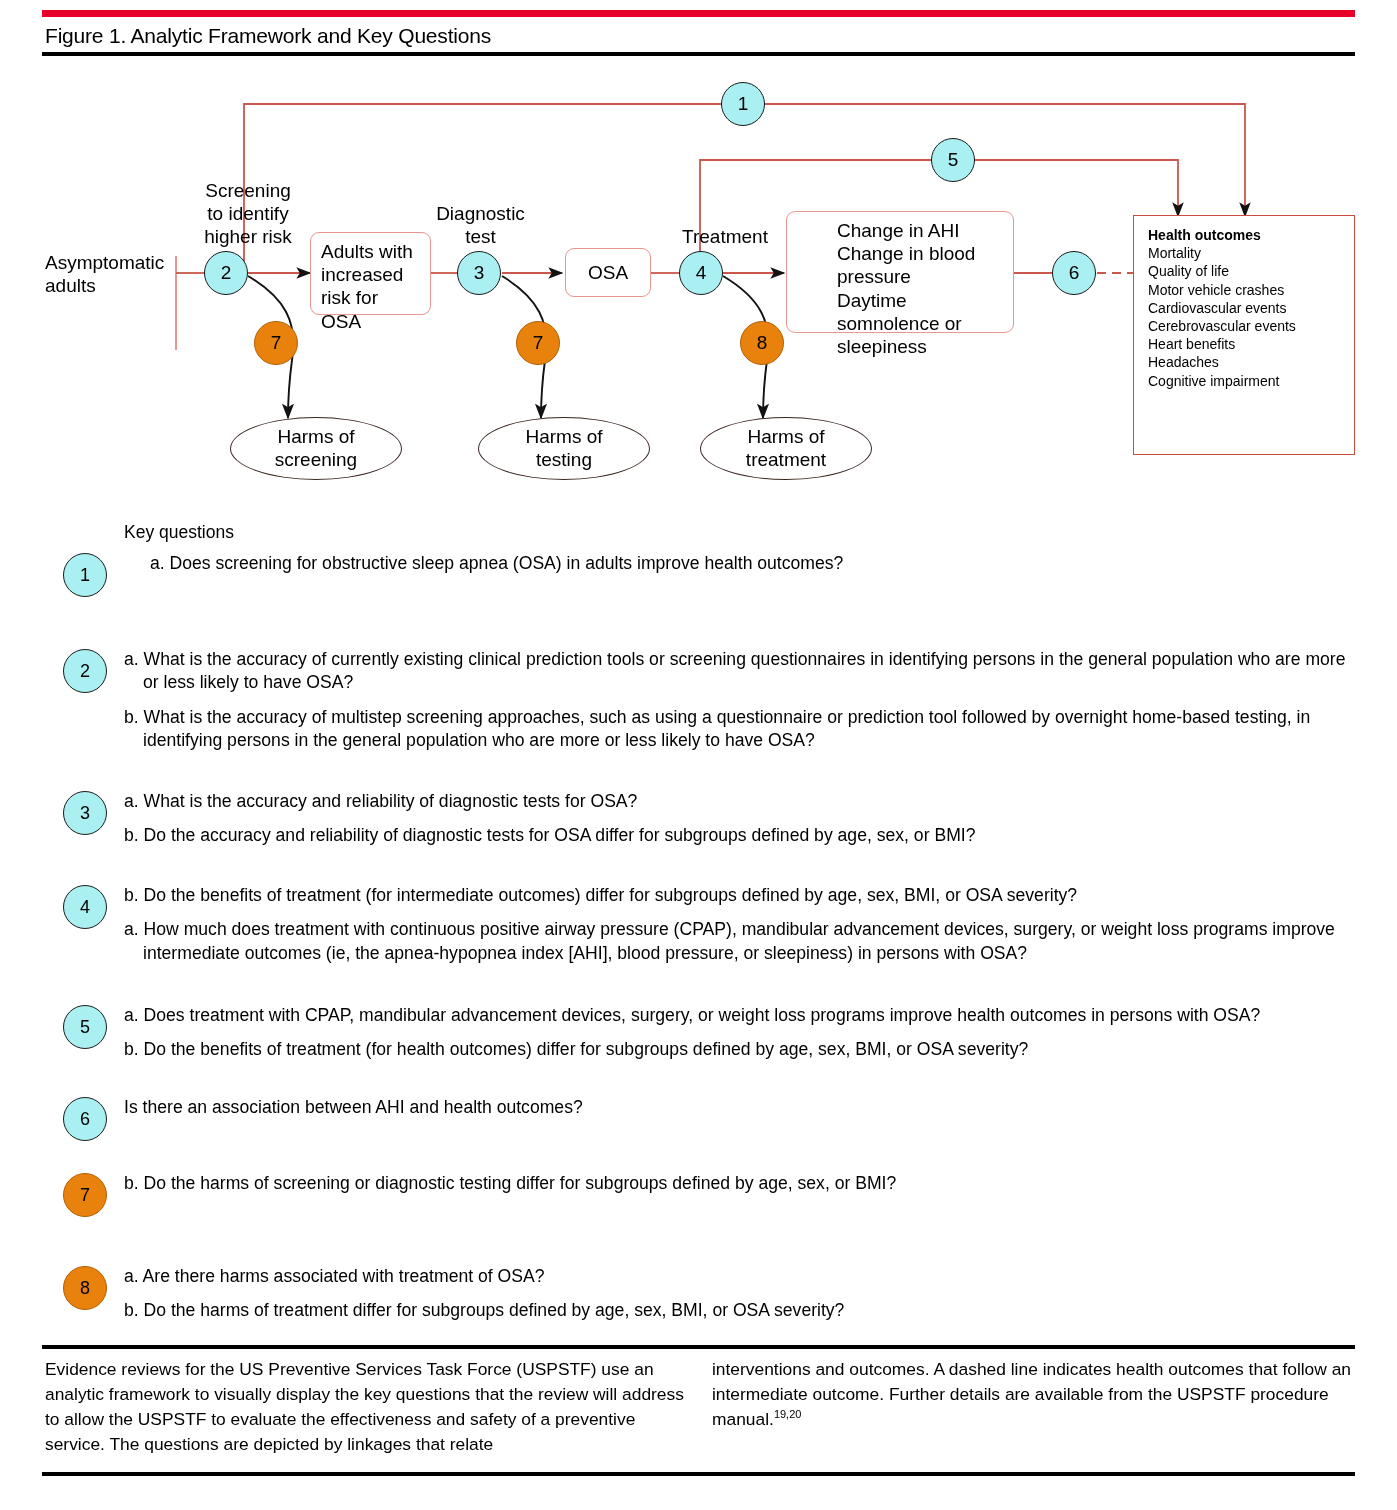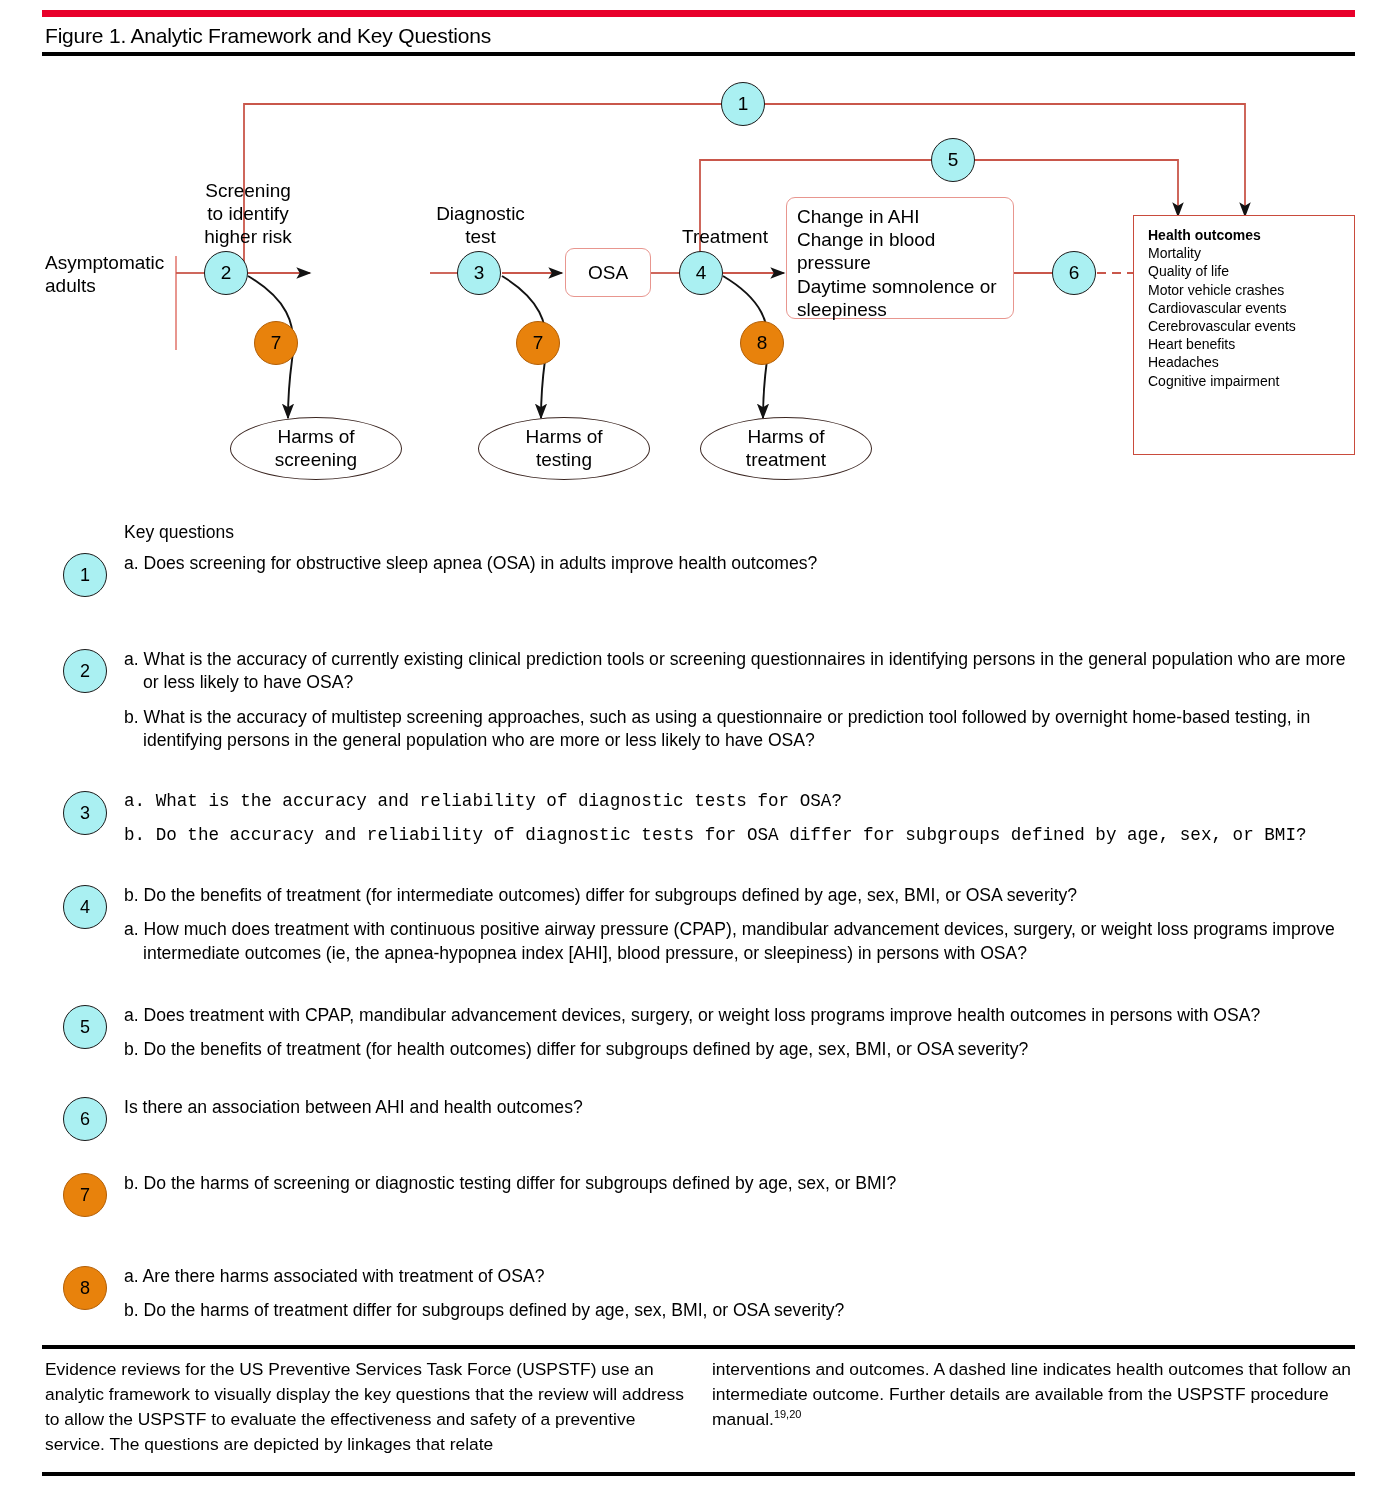--- a/index.html
+++ b/index.html
@@ -127,26 +127,33 @@
       <div>higher risk</div>
     </div>
 
     <div class="dlabel" style="left:408px;top:143px;width:145px;">
       <div>Diagnostic</div>
       <div>test</div>
     </div>
 
     <div class="dlabel" style="left:650px;top:166px;width:150px;">Treatment</div>
 
+    <div class="nbox rounded" style="left:310px;top:172px;width:121px;height:83px;">
+      <div class="inner">
+        <div>Adults with</div>
+        <div>increased</div>
+        <div>risk for OSA</div>
+      </div>
+    </div>
 
     <div class="nbox rounded center" style="left:565px;top:188px;width:86px;height:49px;">
       <span>OSA</span>
     </div>
 
-    <div class="nbox rounded" style="left:786px;top:137px;width:228px;height:122px;">
+    <div class="nbox rounded" style="left:786px;top:151px;width:228px;height:122px;padding-left:40px;">
       <div class="inner">
         <div>Change in AHI</div>
         <div>Change in blood pressure</div>
         <div>Daytime somnolence or</div>
         <div>sleepiness</div>
       </div>
     </div>
 
     <div class="outcomes-box" style="left:1133px;top:155px;width:222px;height:240px;">
       <div class="hd">Health outcomes</div>
@@ -188,36 +195,36 @@
     <div class="mark orange" style="left:254px;top:261px;">7</div>
     <div class="mark orange" style="left:516px;top:261px;">7</div>
     <div class="mark orange" style="left:740px;top:261px;">8</div>
   </div>
 
   <div class="kq">
     <div class="kq-title">Key questions</div>
 
     <div class="kqrow" style="top:44px;">
       <div class="kq-badge cyan" style="top:9px;">1</div>
-      <div class="kq-items" style="top:8px;">
+      <div class="kq-items" style="top:8px;margin-left:26px;">
         <div class="kq-item">a. Does screening for obstructive sleep apnea (OSA) in adults improve health outcomes?</div>
       </div>
     </div>
 
     <div class="kqrow" style="top:140px;">
       <div class="kq-badge cyan" style="top:9px;">2</div>
       <div class="kq-items" style="top:8px;">
         <div class="kq-item">a. What is the accuracy of currently existing clinical prediction tools or screening questionnaires in identifying persons in the general population who are more or less likely to have OSA?</div>
         <div class="kq-item">b. What is the accuracy of multistep screening approaches, such as using a questionnaire or prediction tool followed by overnight home-based testing, in identifying persons in the general population who are more or less likely to have OSA?</div>
       </div>
     </div>
 
     <div class="kqrow" style="top:282px;">
       <div class="kq-badge cyan" style="top:9px;">3</div>
-      <div class="kq-items" style="top:8px;font-family:Liberation Mono, monospace;">
+      <div class="kq-items" style="top:8px;">
         <div class="kq-item">a. What is the accuracy and reliability of diagnostic tests for OSA?</div>
         <div class="kq-item">b. Do the accuracy and reliability of diagnostic tests for OSA differ for subgroups defined by age, sex, or BMI?</div>
       </div>
     </div>
 
     <div class="kqrow" style="top:376px;">
       <div class="kq-badge cyan" style="top:9px;">4</div>
       <div class="kq-items" style="top:8px;">
         <div class="kq-item">b. Do the benefits of treatment (for intermediate outcomes) differ for subgroups defined by age, sex, BMI, or OSA severity?</div>
         <div class="kq-item">a. How much does treatment with continuous positive airway pressure (CPAP), mandibular advancement devices, surgery, or weight loss programs improve intermediate outcomes (ie, the apnea-hypopnea index [AHI], blood pressure, or sleepiness) in persons with OSA?</div>

